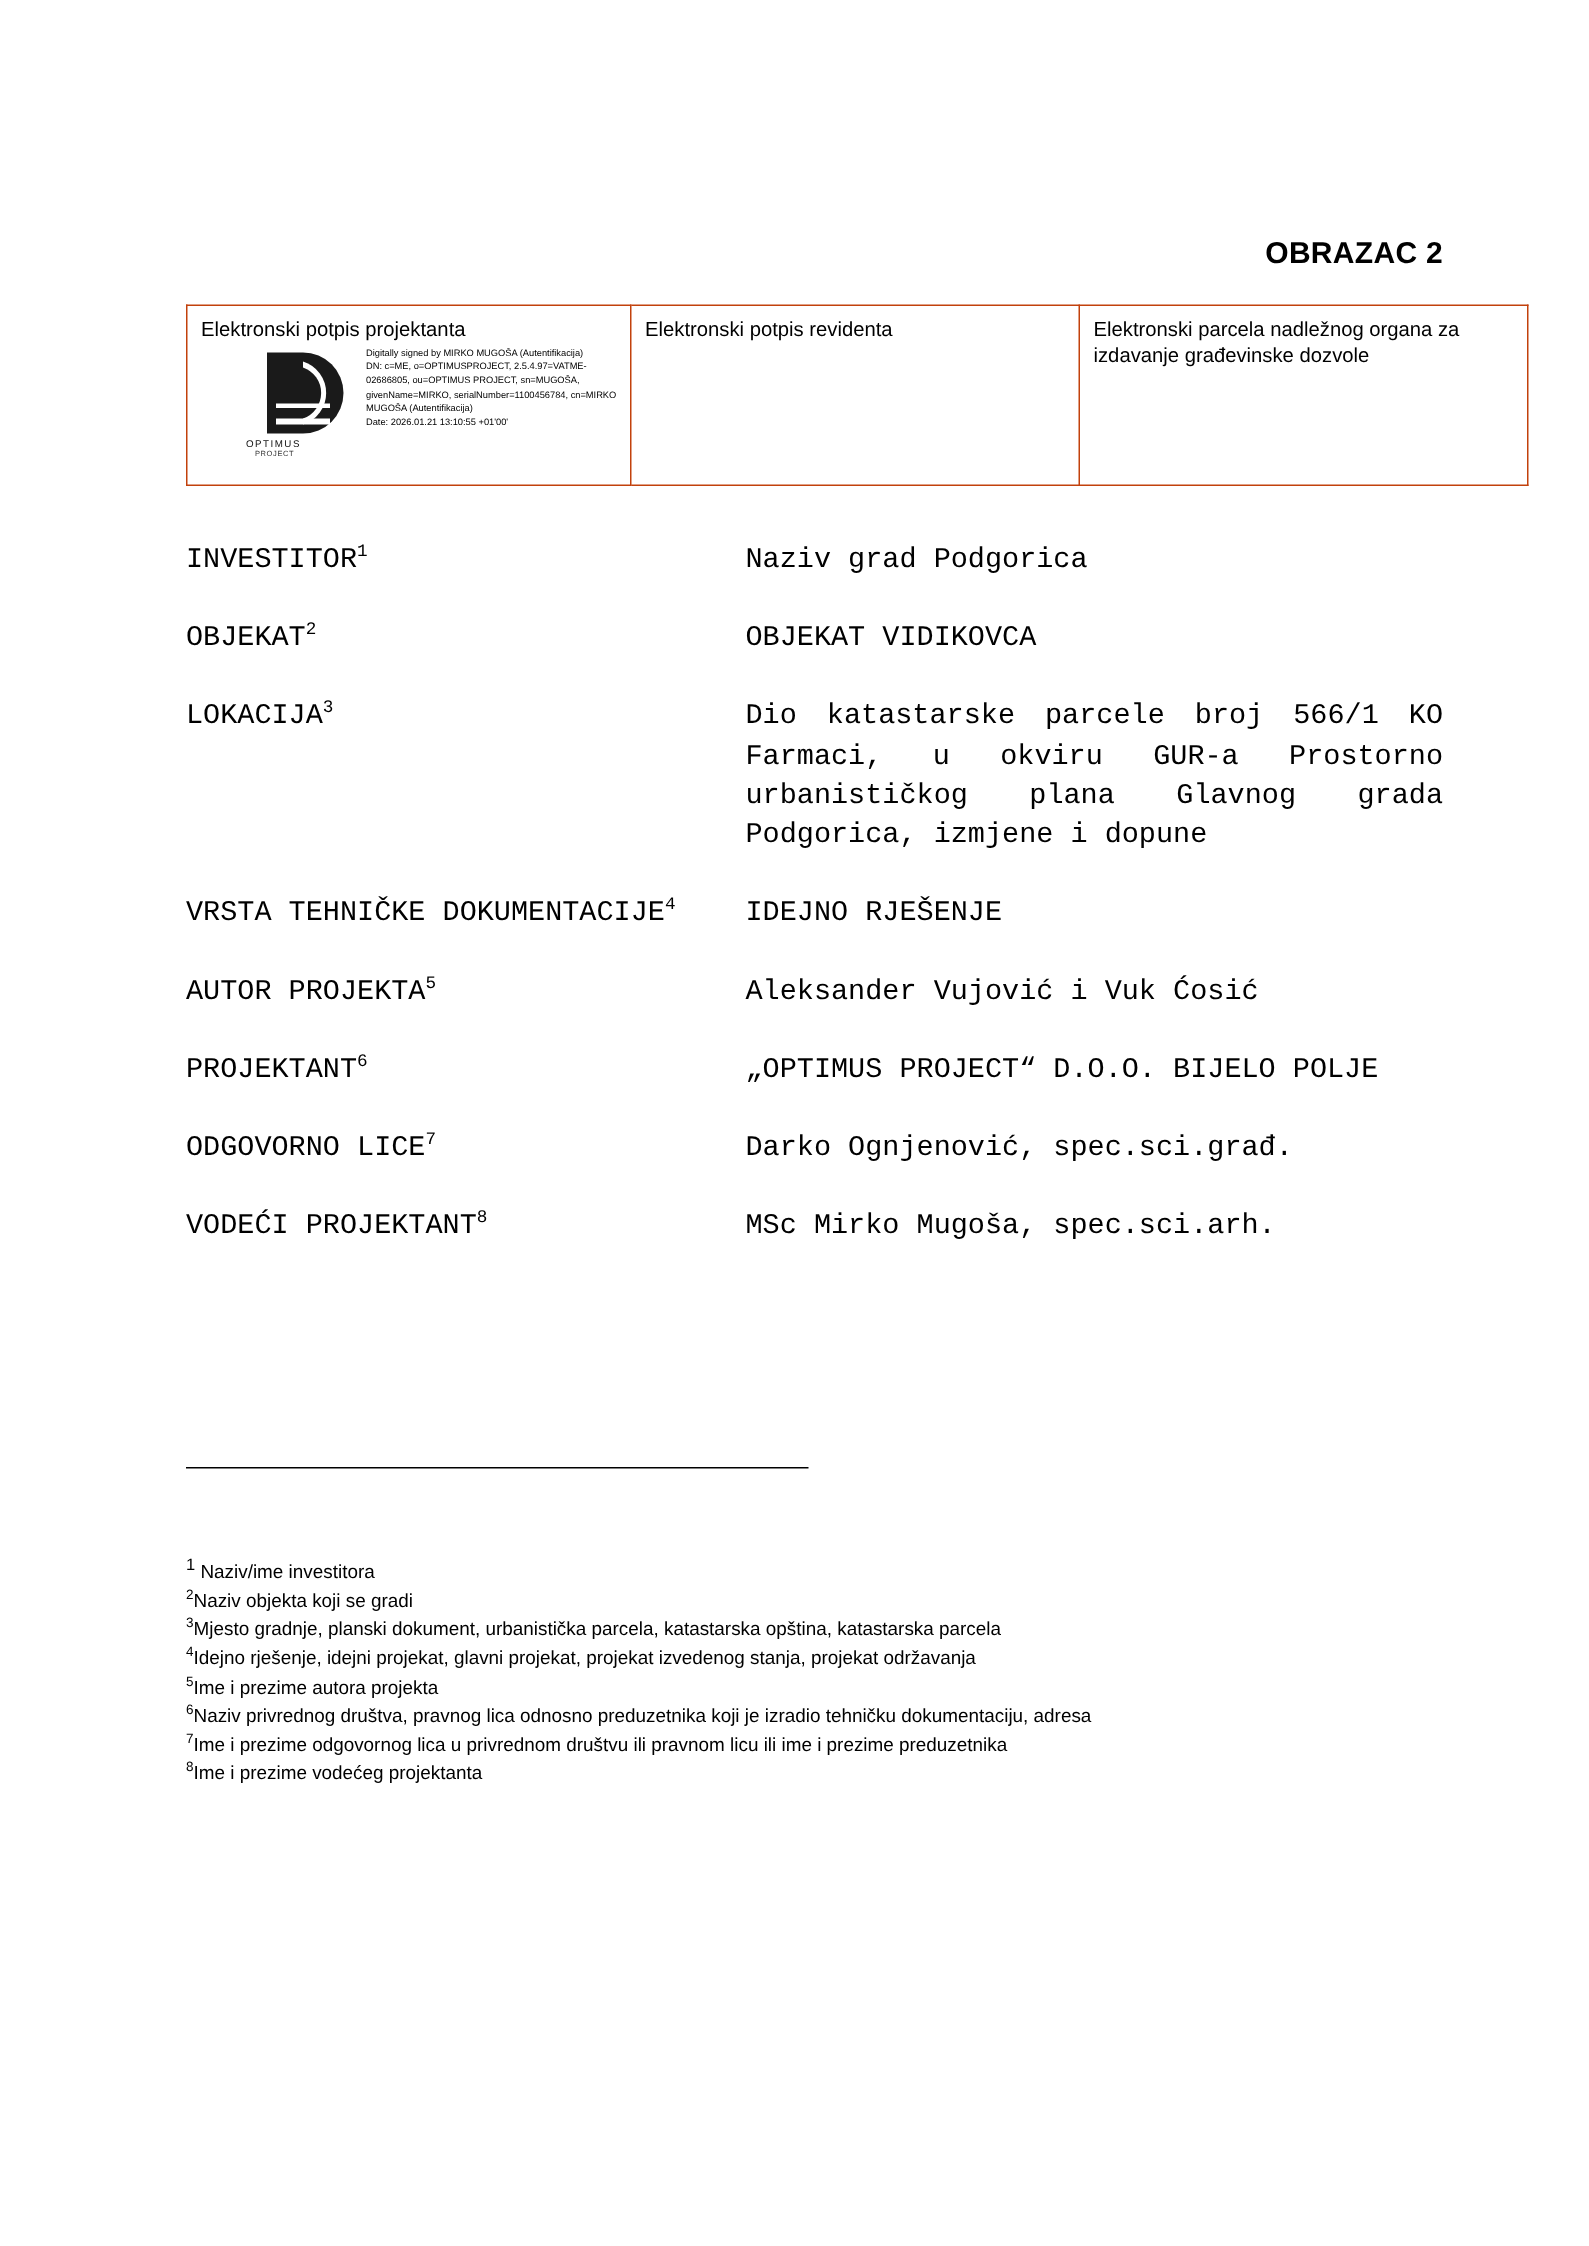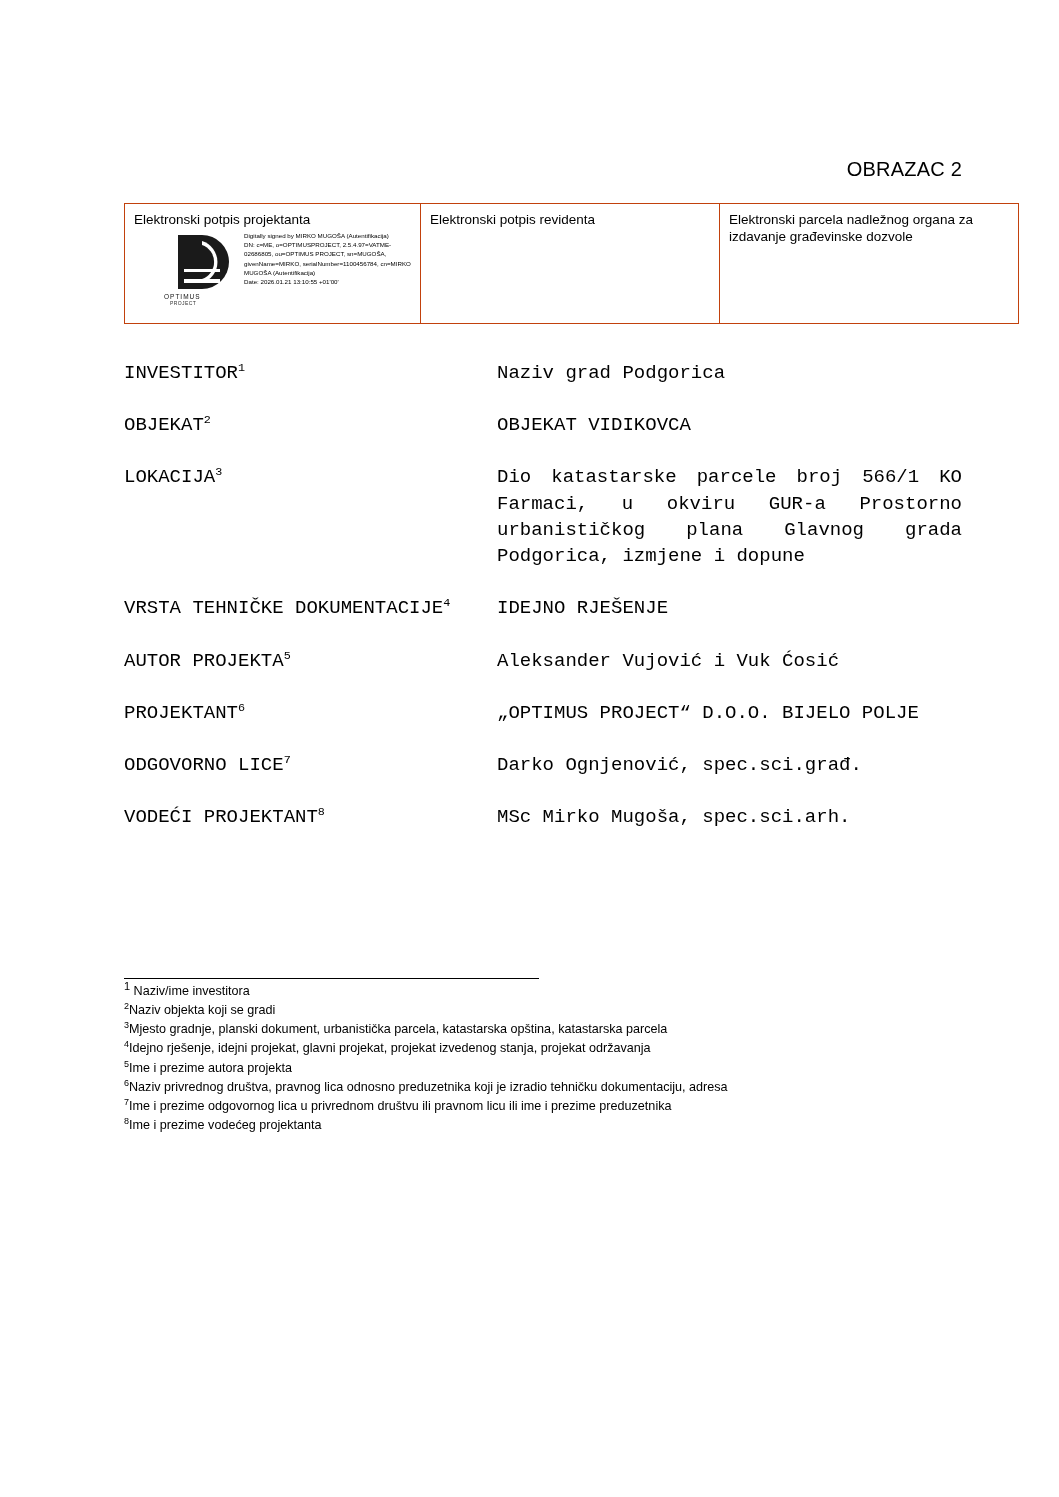--- a/index.html
+++ b/index.html
@@ -17,21 +17,21 @@
     height: 1497px;
     margin: 0 auto;
     background: #ffffff;
     overflow: hidden;
   }
   .doc-title {
     position: absolute;
     top: 158px;
     right: 97px;
     font-size: 20px;
-    font-weight: normal;
+    font-weight: bold;
     letter-spacing: 0.2px;
   }
   
   .sig-table {
     position: absolute;
     left: 124px;
     top: 203px;
     width: 837px;
     border-collapse: collapse;
     table-layout: fixed;
@@ -126,21 +126,21 @@
     position: absolute;
     left: 124px;
     top: 978px;
     width: 415px;
     height: 1px;
     background: #000;
   }
   .footnotes {
     position: absolute;
     left: 124px;
-    top: 982px;
+    top: 1039px;
     width: 830px;
     font-size: 12.6px;
     line-height: 1.52;
   }
   .footnotes div {
     white-space: nowrap;
   }
   .fn-num {
     font-size: 9px;
     vertical-align: super;

